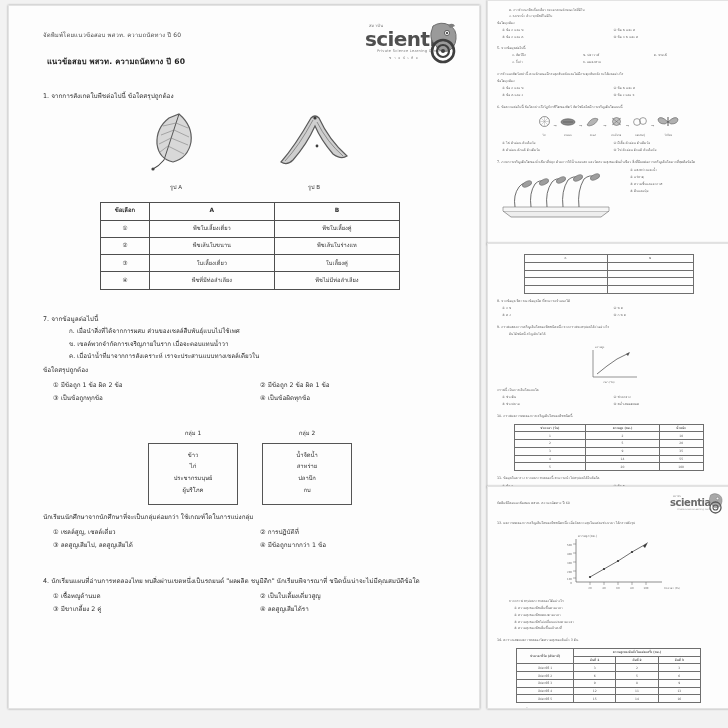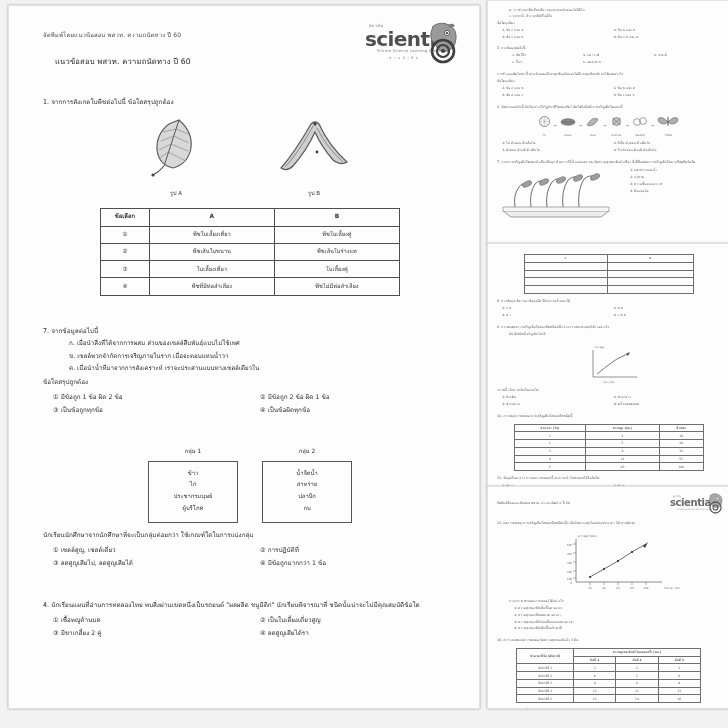--- a/index.html
+++ b/index.html
@@ -15,32 +15,32 @@
     box-shadow:0 0 2px rgba(0,0,0,.35);
     border:1px solid #e3e3e3;
     overflow:hidden;
     color:#2a2a2a;
   }
   
   #page-main{left:8px;top:5px;width:470px;height:702px;z-index:1;padding:0;}
   .inner{padding:14px 22px 0 34px;}
   .hdr-line{display:flex;align-items:flex-start;justify-content:space-between;}
   .doc-subtitle{font-size:6.0px;letter-spacing:.15px;color:#4a4a4a;line-height:1.5;padding-top:10px;}
-  .doc-title{font-size:7.6px;font-weight:normal;color:#1d1d1d;margin:16px 0 0 12px;letter-spacing:.2px;}
+  .doc-title{font-size:7.6px;font-weight:bold;color:#1d1d1d;margin:16px 0 0 4px;letter-spacing:.2px;}
 
   
   .logo{width:96px;height:46px;position:relative;flex:0 0 auto;}
   .logo .ltop{font-size:4.2px;color:#6b6b6b;position:absolute;left:8px;top:2px;letter-spacing:.3px;}
   .logo .lmain{font-size:20px;font-weight:bold;color:#4f4f4f;position:absolute;left:4px;top:7px;
     letter-spacing:-.6px;font-family:"DejaVu Sans",sans-serif;}
   .logo .lsub{font-size:3.6px;color:#7d7d7d;position:absolute;left:16px;top:29px;letter-spacing:.25px;}
   .logo .lsub2{font-size:3.4px;color:#8c8c8c;position:absolute;left:28px;top:35px;letter-spacing:.7px;}
   .logo svg{position:absolute;right:-2px;top:0;}
 
-  .q{font-size:6.4px;line-height:1.95;color:#2b2b2b;margin-top:29px;}
+  .q{font-size:6.4px;line-height:1.95;color:#2b2b2b;margin-top:23px;}
   .q-num{font-size:6.4px;line-height:1.95;}
   .sub{margin-left:26px;font-size:6.2px;line-height:2.0;}
   .lead{font-size:6.3px;line-height:1.9;margin-top:2px;}
   .choices{display:flex;flex-wrap:wrap;margin-top:3px;}
   .choice{width:50%;font-size:6.3px;line-height:2.05;display:flex;align-items:baseline;gap:4px;padding-left:10px;box-sizing:border-box;}
 
   
   .figrow{display:flex;justify-content:center;gap:74px;margin-top:8px;align-items:flex-end;}
   .figbox{text-align:center;}
   .figcap{font-size:5.6px;margin-top:5px;color:#3a3a3a;}

